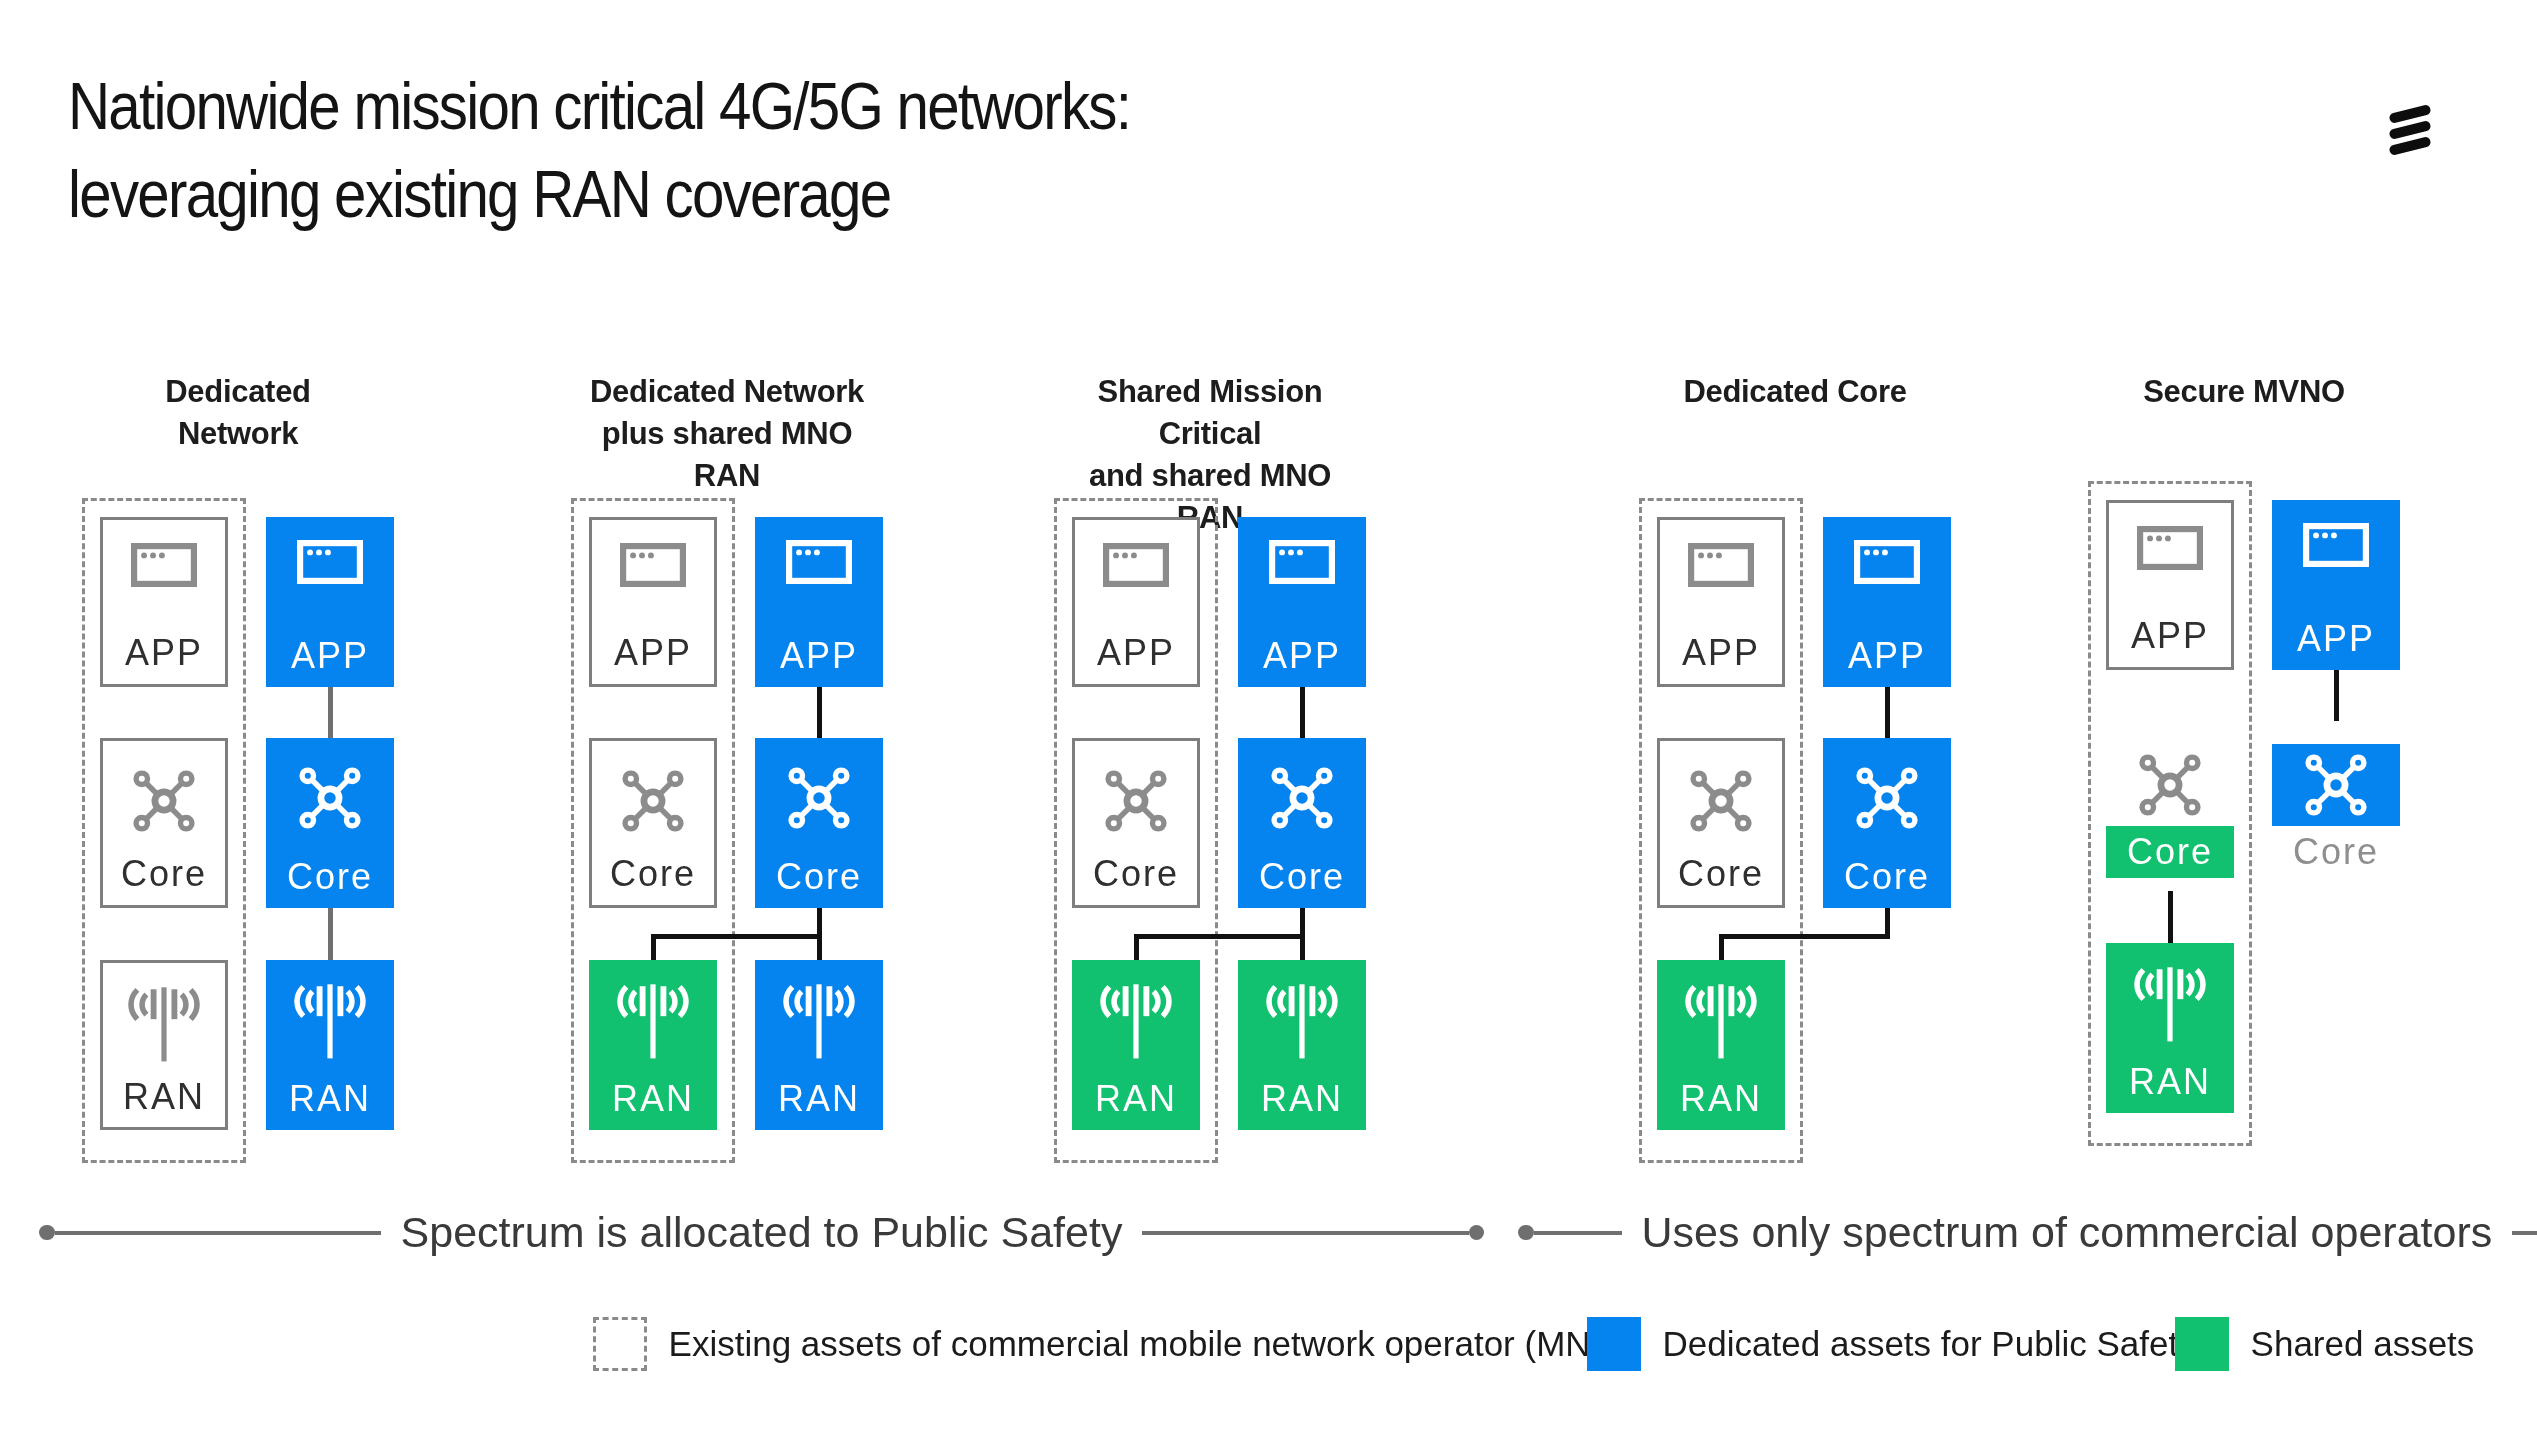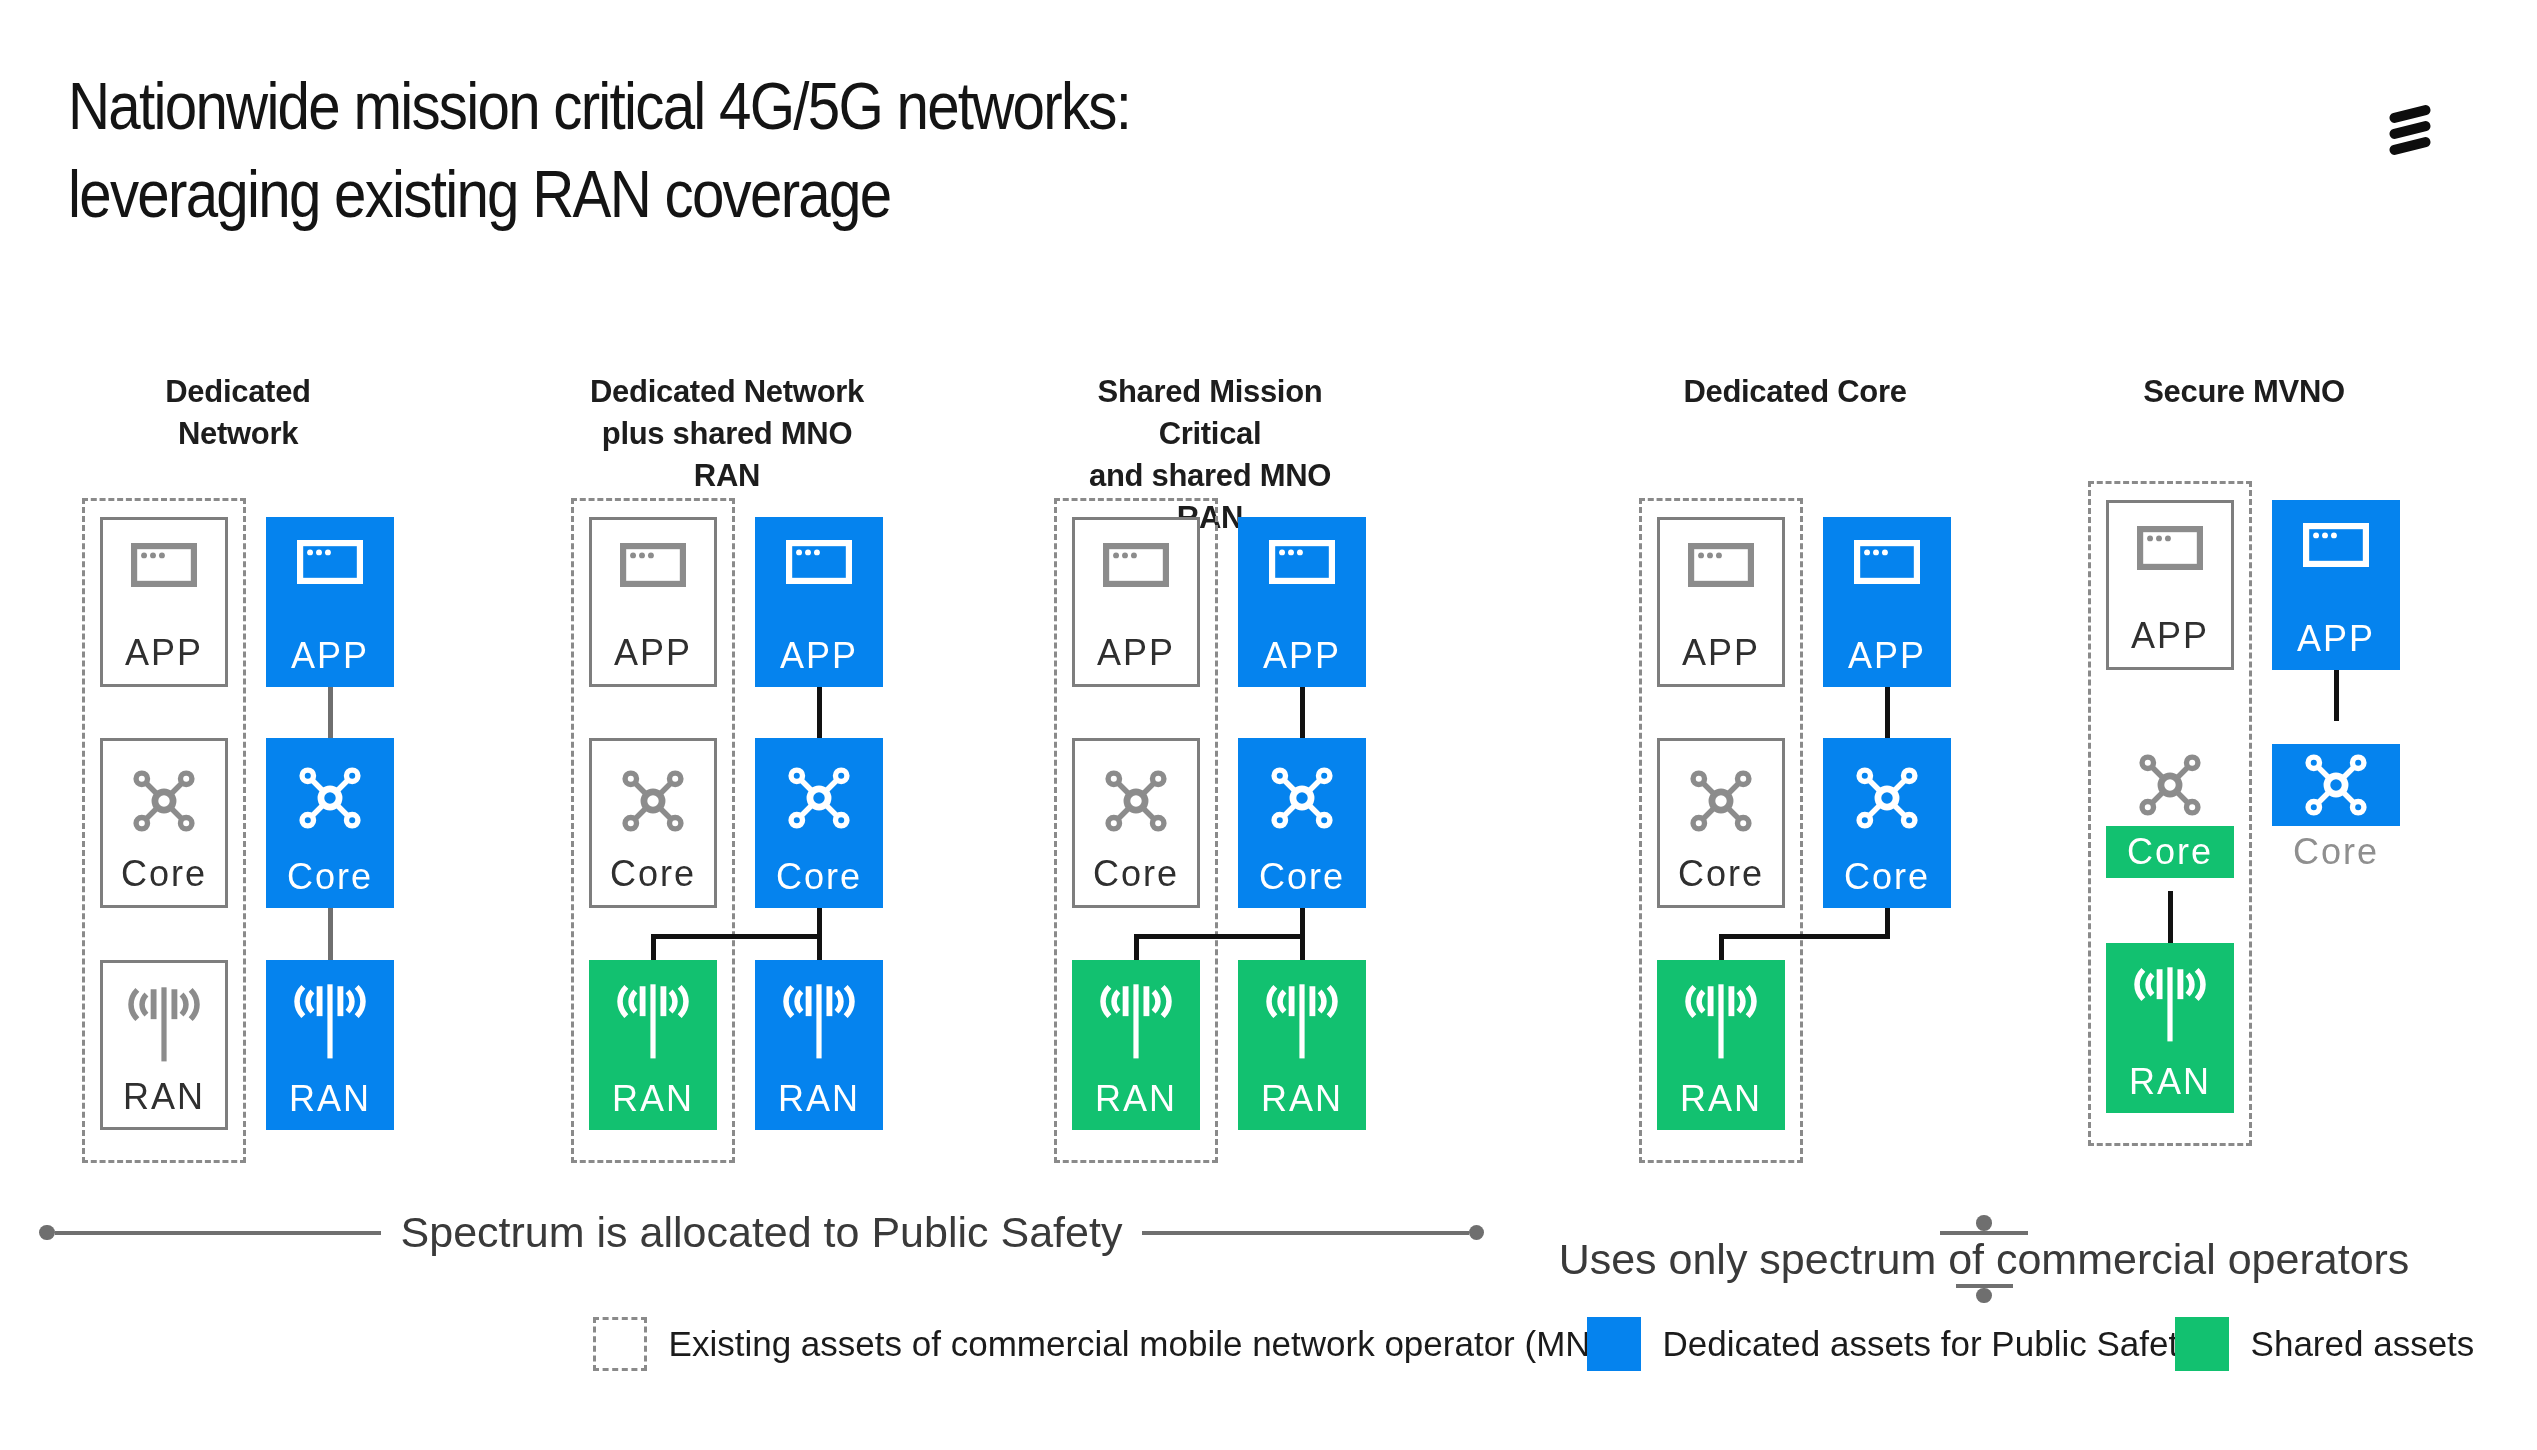--- a/index.html
+++ b/index.html
@@ -482,21 +482,21 @@
       </div>
     </div>
   <div id="dividers">
       <div class="divider" style="left: 39px; width: 1445px;">
         <div class="dot"></div>
         <div class="seg grow"></div>
         <div class="div-label">Spectrum is allocated to Public Safety</div>
         <div class="seg grow"></div>
         <div class="dot"></div>
       </div>
-      <div class="divider" style="left: 1518px; width: 932px; flex-direction: column;">
+      <div class="divider" style="left: 1518px; width: 932px;">
         <div class="dot"></div>
         <div class="seg" style="width:88px"></div>
         <div class="div-label">Uses only spectrum of commercial operators</div>
         <div class="seg" style="width:57px"></div>
         <div class="dot"></div>
       </div>
     </div>
   <div id="legend">
       <div class="legend-item" style="left: 593px;">
         <div class="swatch dashed-outline"></div>

